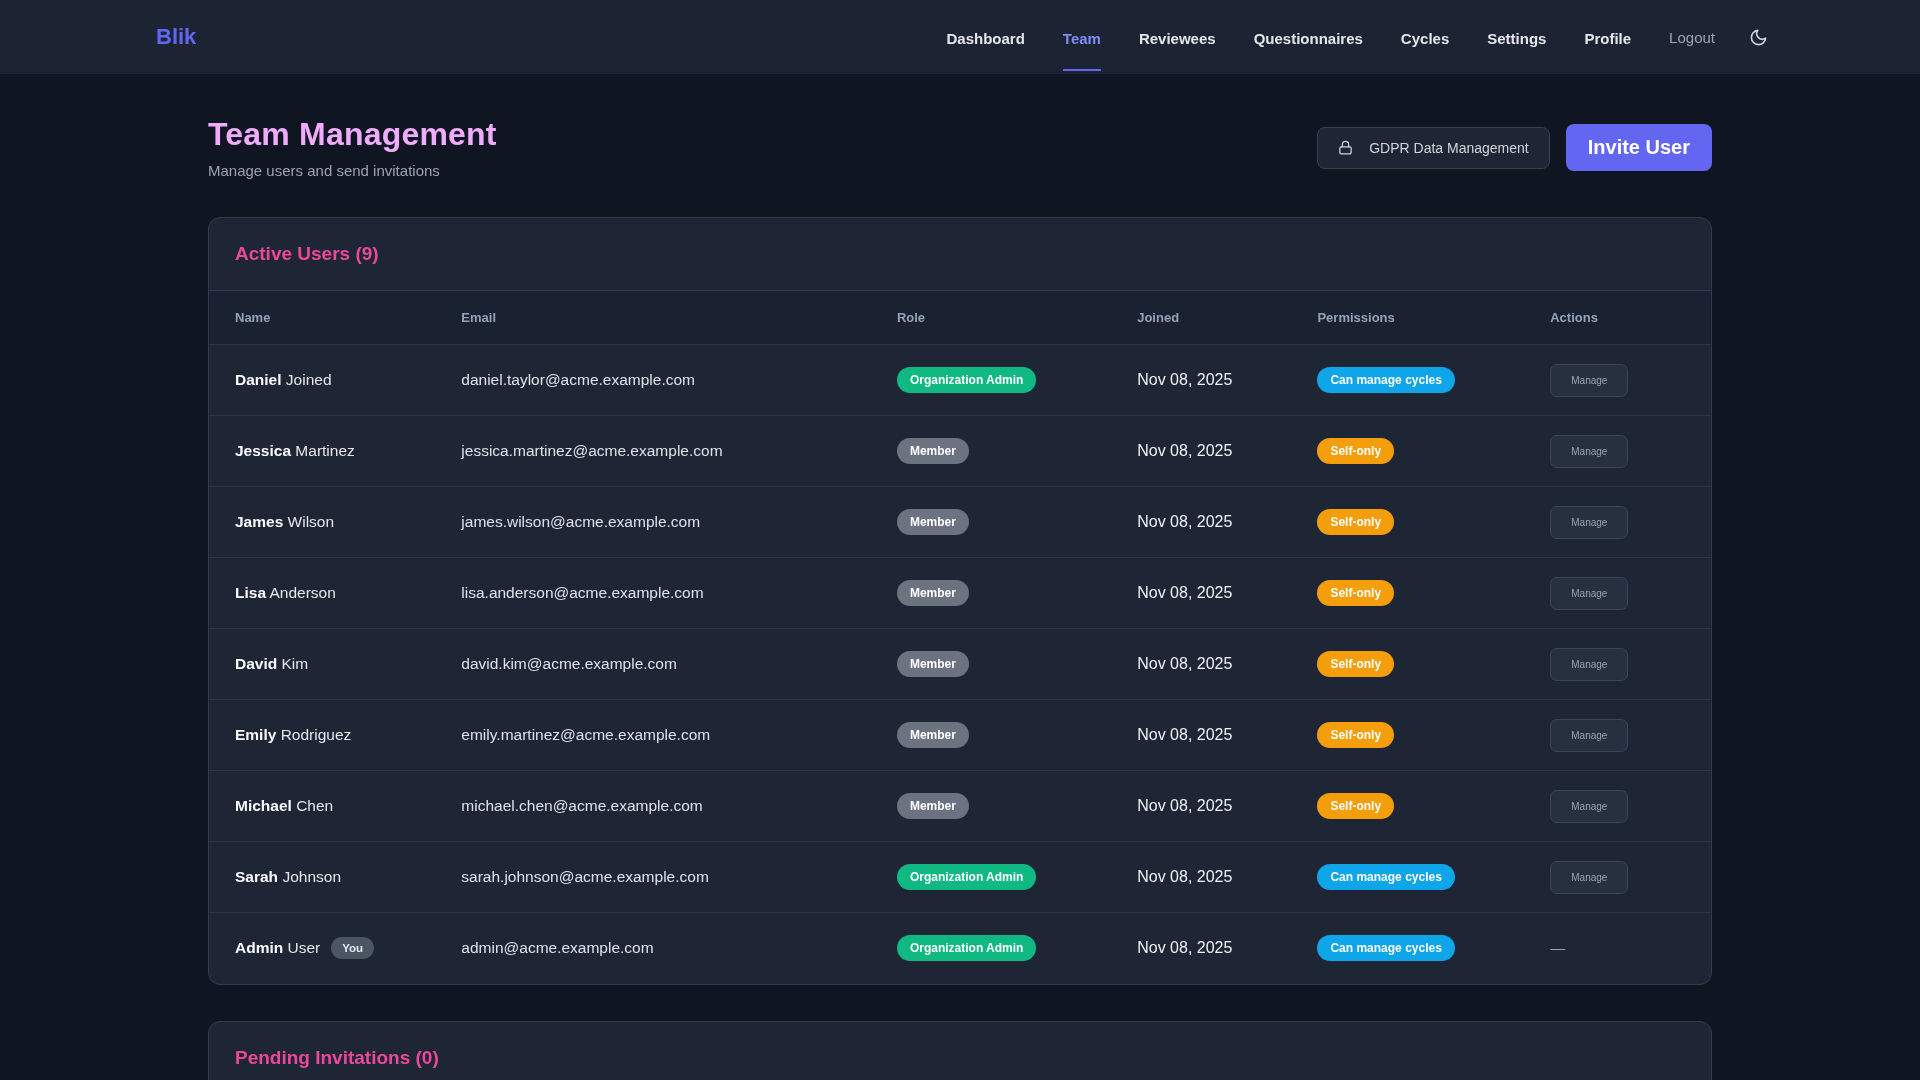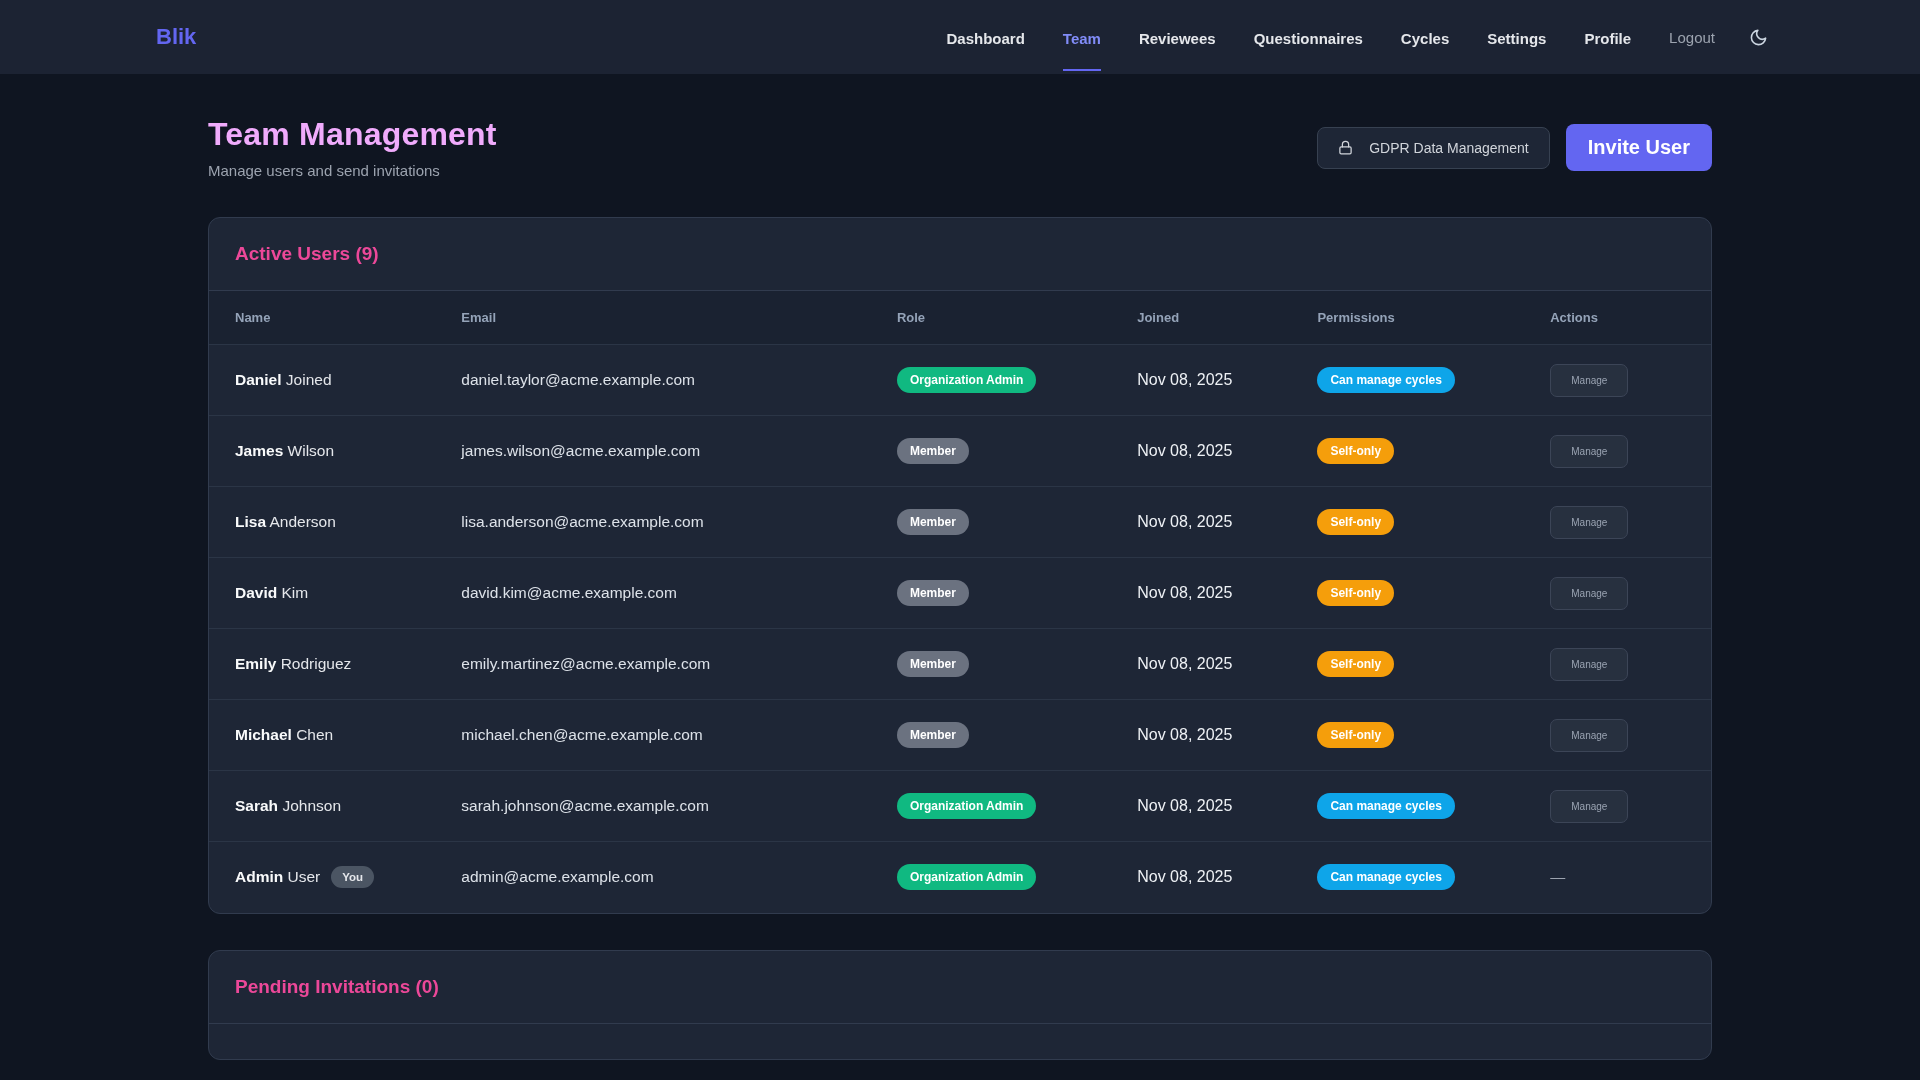--- a/index.html
+++ b/index.html
@@ -226,20 +226,28 @@
       <tbody id="users-tbody">
           <tr>
             <td class="col-name"><span class="fname">Daniel</span> <span class="lname">Joined</span></td>
             <td class="col-email">daniel.taylor@acme.example.com</td>
             <td class="col-role"><span class="badge badge-admin">Organization Admin</span></td>
             <td class="col-joined">Nov 08, 2025</td>
             <td class="col-perm"><span class="badge badge-cycles">Can manage cycles</span></td>
             <td class="col-actions"><button class="manage-btn">Manage</button></td>
           </tr>
           <tr>
+            <td class="col-name"><span class="fname">Jessica</span> <span class="lname">Martinez</span></td>
+            <td class="col-email">jessica.martinez@acme.example.com</td>
+            <td class="col-role"><span class="badge badge-member">Member</span></td>
+            <td class="col-joined">Nov 08, 2025</td>
+            <td class="col-perm"><span class="badge badge-self">Self-only</span></td>
+            <td class="col-actions"><button class="manage-btn">Manage</button></td>
+          </tr>
+          <tr>
             <td class="col-name"><span class="fname">James</span> <span class="lname">Wilson</span></td>
             <td class="col-email">james.wilson@acme.example.com</td>
             <td class="col-role"><span class="badge badge-member">Member</span></td>
             <td class="col-joined">Nov 08, 2025</td>
             <td class="col-perm"><span class="badge badge-self">Self-only</span></td>
             <td class="col-actions"><button class="manage-btn">Manage</button></td>
           </tr>
           <tr>
             <td class="col-name"><span class="fname">Lisa</span> <span class="lname">Anderson</span></td>
             <td class="col-email">lisa.anderson@acme.example.com</td>

